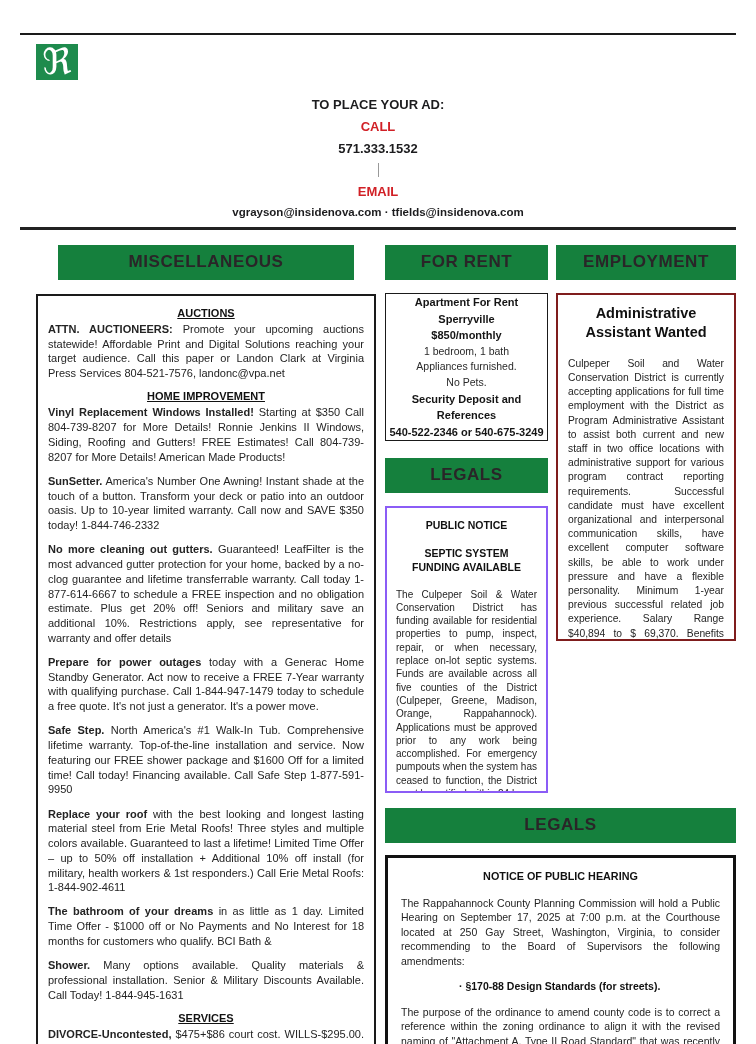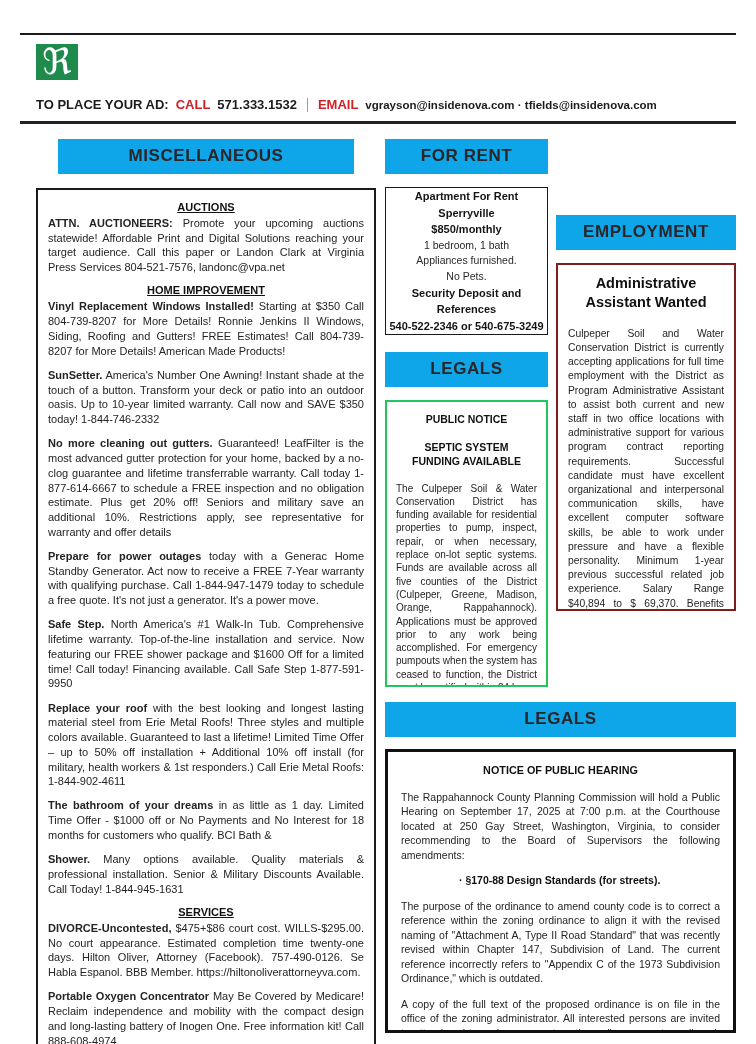--- a/index.html
+++ b/index.html
@@ -12,60 +12,60 @@
   
   .top-rule { border-top:2px solid #1a1a1a; margin:33px 20px 0 20px; }
   .logo {
     width:42px; height:52px; background:#1e8b4d; color:#fff; margin:9px 0 0 36px;
     display:flex; align-items:center; justify-content:center;
     font-family:"DejaVu Sans", sans-serif; font-size:36px; line-height:1;
   }
   .thick-bar { height:7px; background:#1a1a1a; margin:7px 20px 0; }
   .adline {
     margin:10px 36px 0; font-size:13px; font-weight:bold; color:#1c1c1e;
-    display:flex; align-items:center; gap:7px; white-space:nowrap;
+    display:flex; align-items:center; gap:7px; white-space:nowrap;flex-direction:column;
   }
   .adline .red { color:#d12026; }
   .adline .vsep { display:inline-block; width:1px; height:14px; background:#999; margin:0 3px; }
   .adline .emails { font-size:11.5px; }
   .double-rule { margin:9px 20px 15px; height:3px; border-top:2px solid #222; border-bottom:1px solid #222; }
 
   
   .cols { display:flex; gap:9px; margin:0 20px 0 36px; align-items:flex-start; }
   .col-misc { width:340px; flex:none; }
   .col-right { flex:1; min-width:0; }
 
   .sec-header {
-    background:#0ea5e9; text-align:center; font-weight:800; font-size:17px;
+    background:#15803d; text-align:center; font-weight:800; font-size:17px;
     letter-spacing:0.6px; color:#2a2528; padding:7px 0 8px;
   }
   .misc-header { margin:0 22px; }
 
   
   .misc-box {
     border:2px solid #1a1a1a; margin-top:14px; padding:4px 10px 6px;
     height:980px; box-sizing:border-box; overflow:hidden;
   }
   .ad-heading { text-align:center; font-weight:bold; font-size:11px; text-decoration:underline; margin:7px 0 3px; color:#111; }
   p.ad { font-size:11px; line-height:1.34; text-align:justify; margin:0 0 9.5px; color:#242424; }
 
   
-  .right-top { display:flex; gap:8px; align-items:center; }
+  .right-top { display:flex; gap:8px; align-items:flex-start; }
   .col-rent { width:163px; flex:none; }
   .col-emp { flex:1; min-width:0; }
 
   .rent-box {
     border:1.5px solid #1a1a1a; margin-top:13px; padding:0 3px; text-align:center;
     font-size:10.5px; line-height:1.5; color:#2a2a2a;
   }
   .rent-line.b { font-weight:bold; font-size:11px; color:#151515; }
 
   .legals1-header { margin-top:17px; }
   .notice-box {
-    border:2px solid #22c55e; margin-top:13px; padding:11px 9px 16px;
+    border:2px solid #8b5cf6; margin-top:13px; padding:11px 9px 16px;
     font-size:10px; line-height:1.33; height:287px; box-sizing:border-box; overflow:hidden; color:#242424;
   }
   .notice-title { text-align:center; font-weight:bold; font-size:10.5px; margin:0 0 13px; color:#111; }
   .notice-sub { text-align:center; font-weight:bold; font-size:10.5px; margin:0 8px 13px; line-height:1.35; color:#111; }
   .notice-body { text-align:justify; margin:0; }
 
   .emp-box {
     border:2px solid #7f1d1d; margin-top:13px; padding:7px 10px;
     height:348px; box-sizing:border-box; overflow:hidden;
   }

